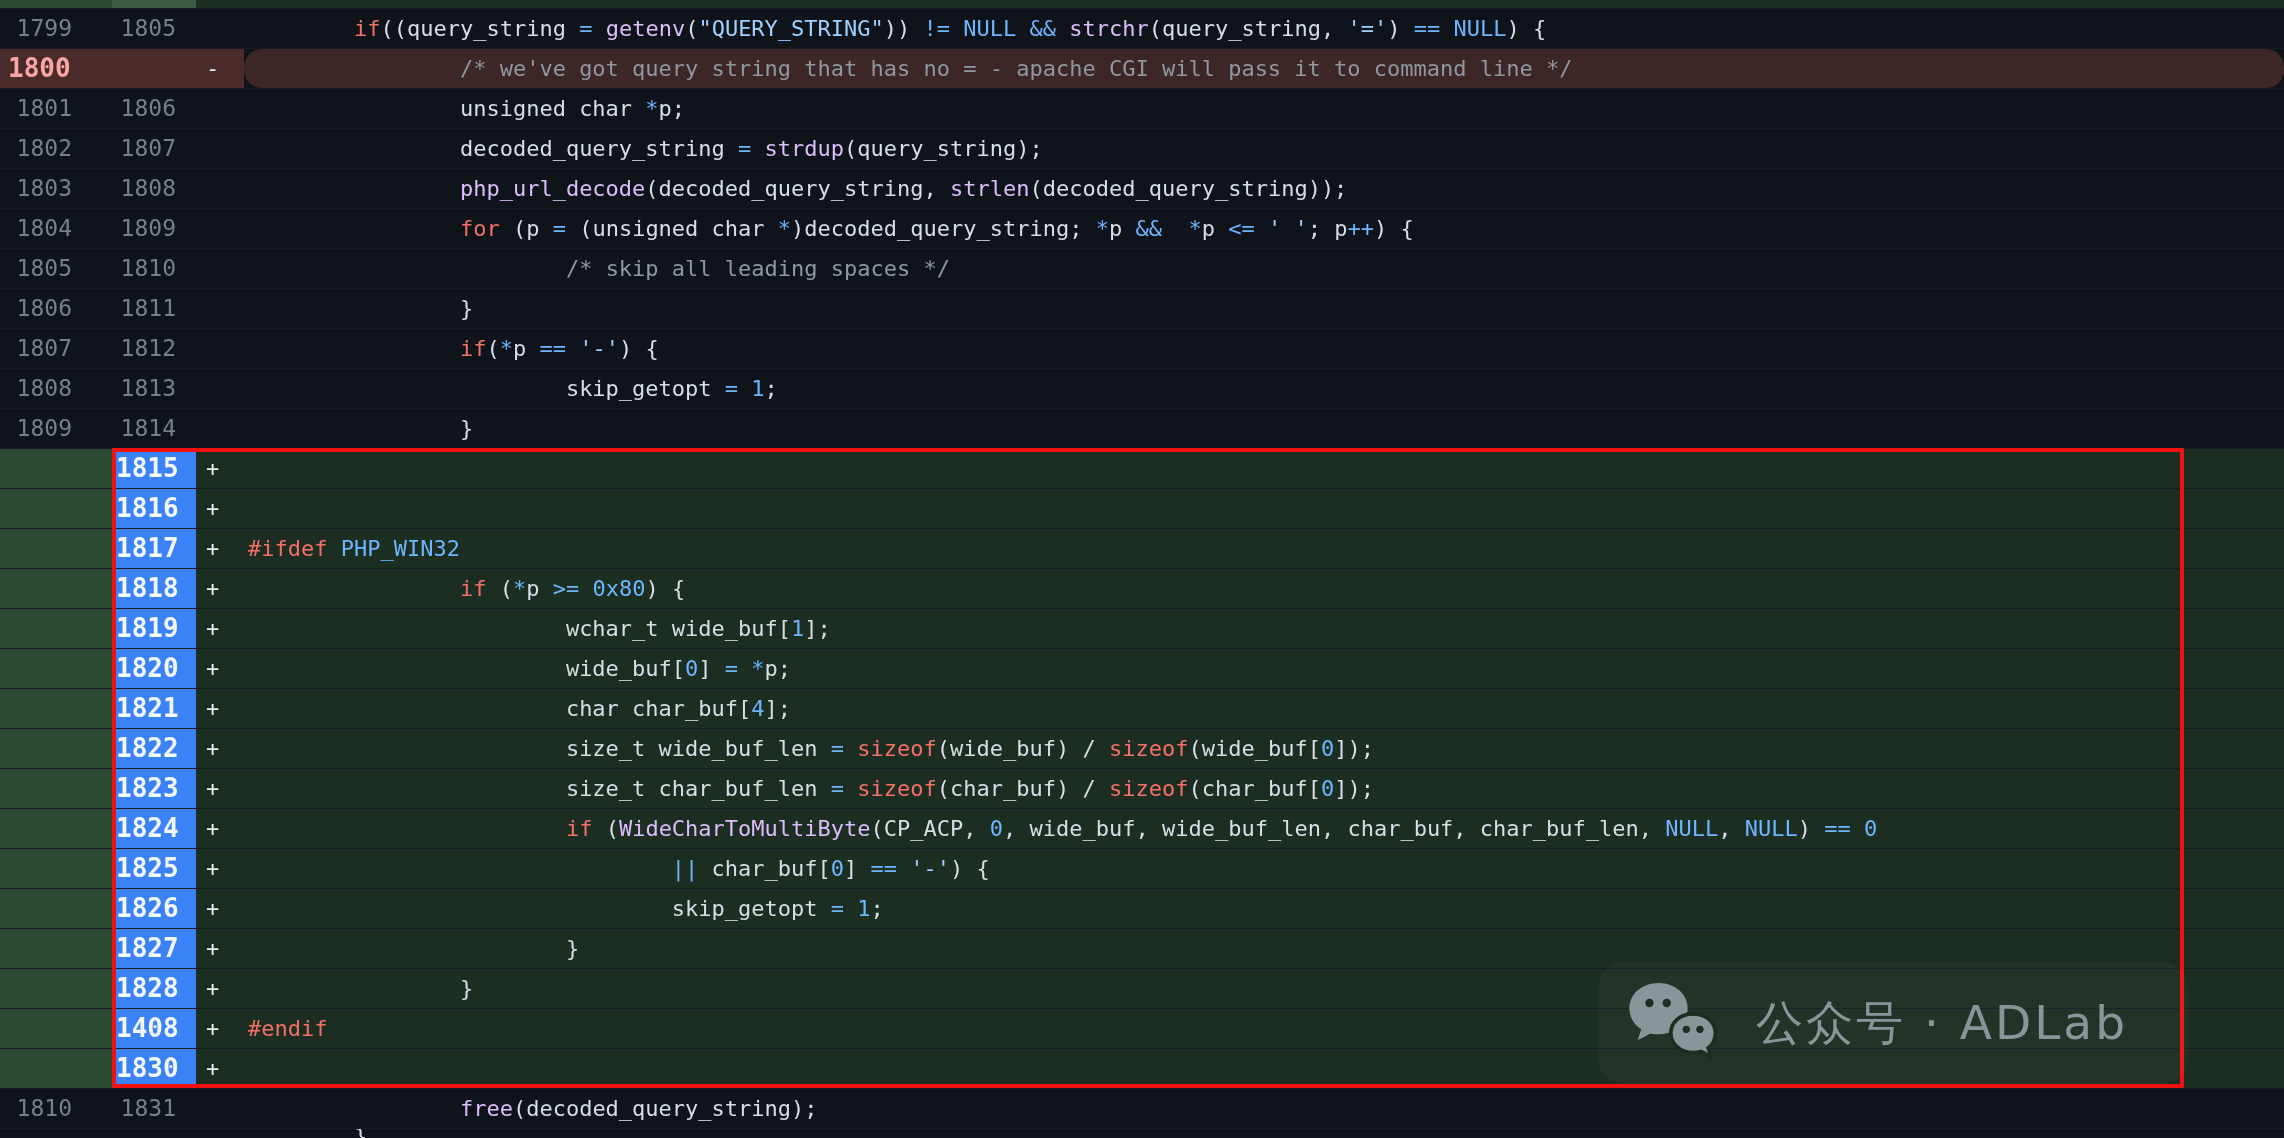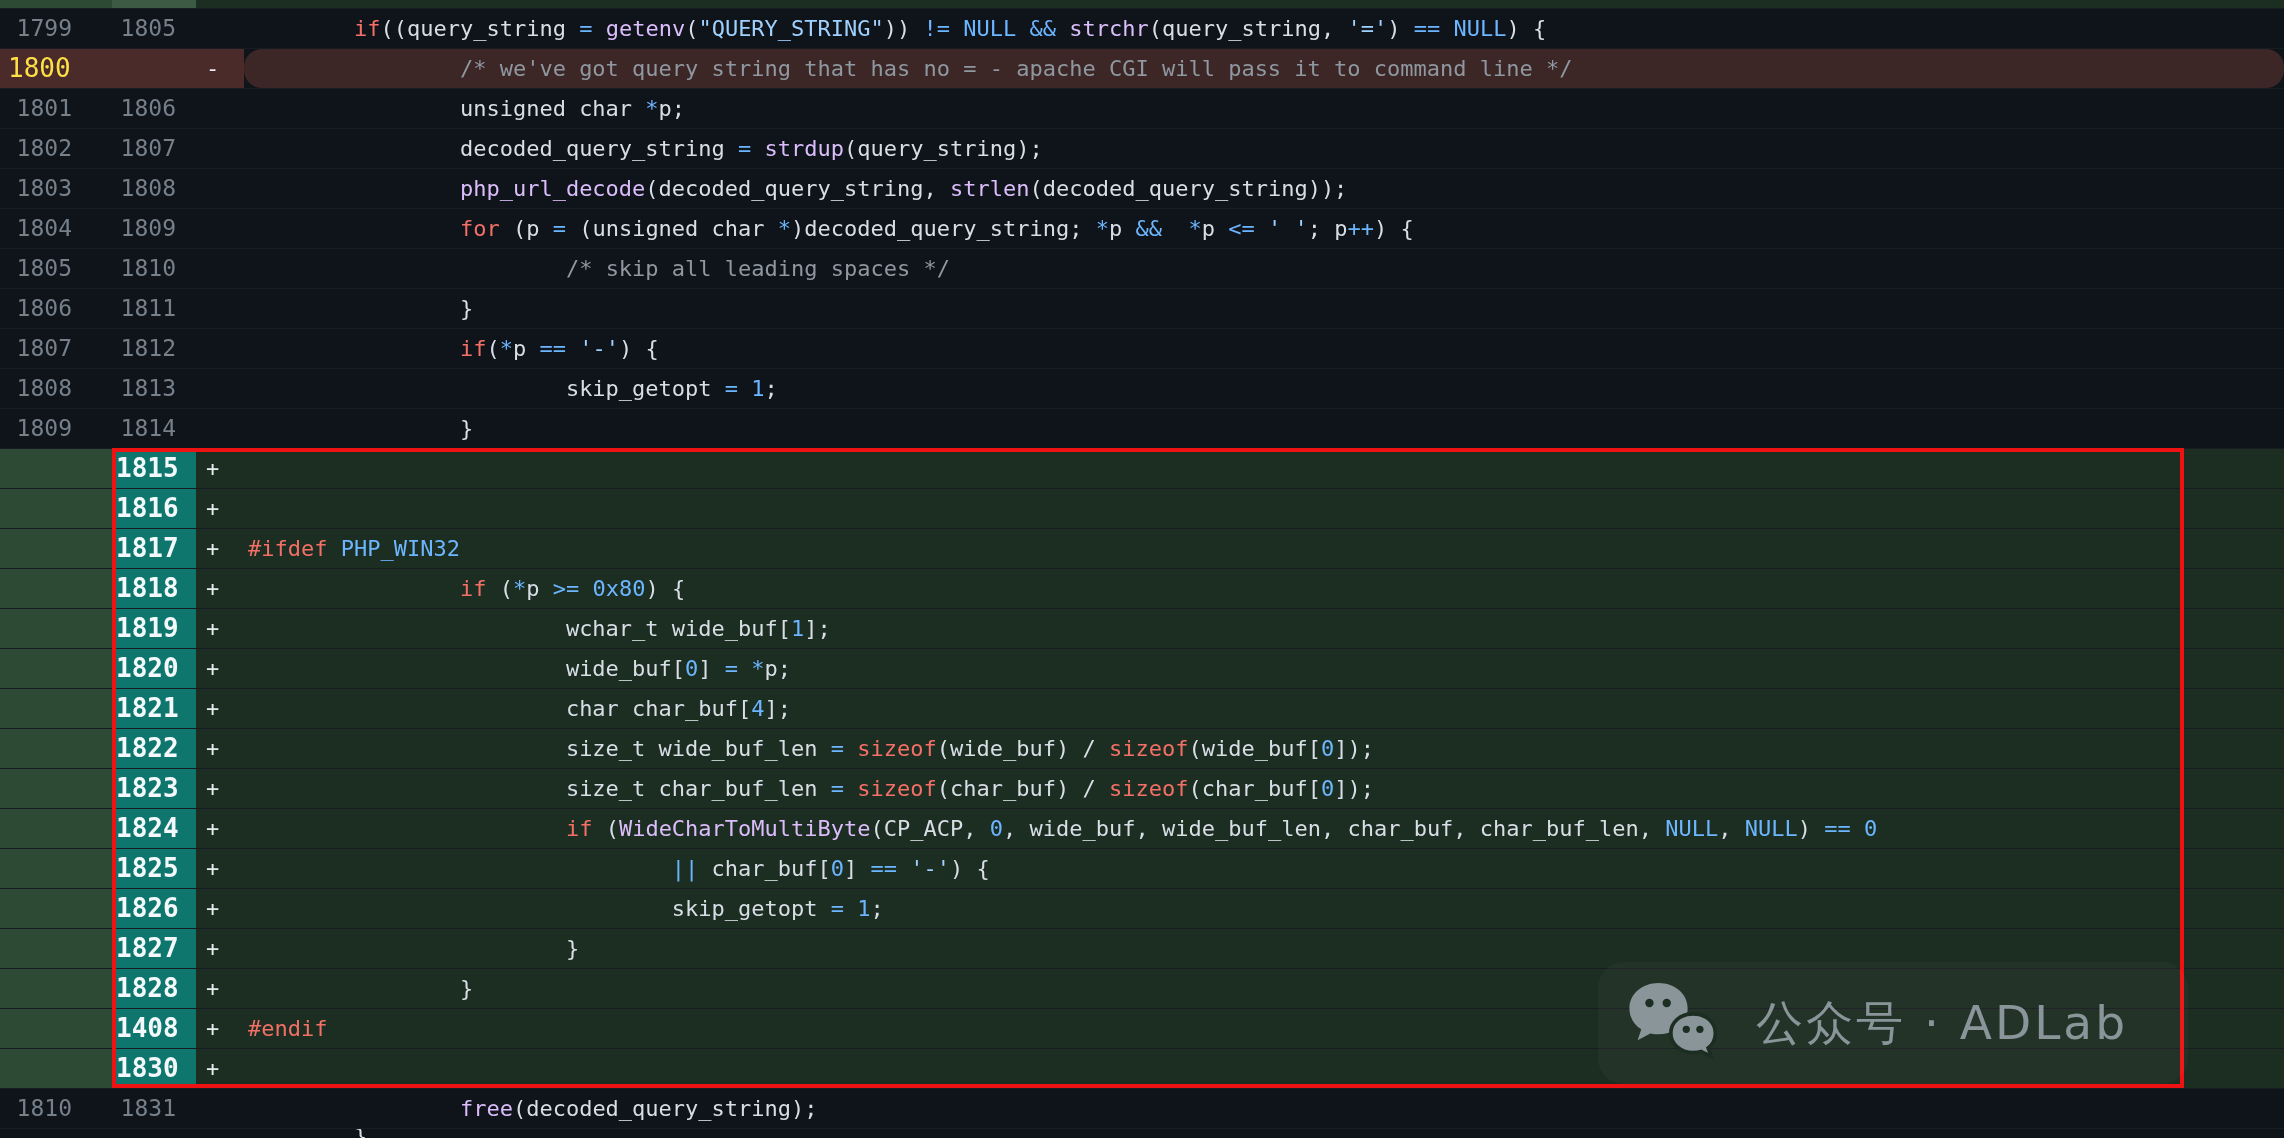--- a/index.html
+++ b/index.html
@@ -25,26 +25,26 @@
 
   
   .row.context{background:#0f141b;}
   .row.context .cell-old,.row.context .cell-new{color:#76808b;font-size:23px;}
   .row.context .cell-marker{color:#d8dee6;}
 
   
   .row.removed .cell-old,.row.removed .cell-new,.row.removed .cell-marker{background:#4a2b29;}
   .row.removed .cell-code{background:#3c2726;border-radius:18px;}
   .row.removed .cell-old,.row.removed .cell-new{
-    color:#fde047;font-weight:normal;font-size:26px;text-align:left;padding-left:8px;padding-right:0;}
+    color:#fca5a5;font-weight:bold;font-size:26px;text-align:left;padding-left:8px;padding-right:0;}
   .row.removed .cell-marker{color:#e8eef3;}
 
   
   .row.added .cell-old{background:#2d4a34;}
-  .row.added .cell-new{background:#0f766e;color:#f4f8fb;font-weight:bold;font-size:26px;
+  .row.added .cell-new{background:#3b82f6;color:#f4f8fb;font-weight:bold;font-size:26px;
     text-align:left;padding-left:4px;padding-right:0;}
   .row.added .cell-marker,.row.added .cell-code{background:#1c2d22;}
   .row.added .cell-marker{color:#e8eef3;}
 
   .row.strip .cell-old{background:#2d4a34;}
   .row.strip .cell-new{background:#3d5a44;}
   .row.strip .cell-marker,.row.strip .cell-code{background:#1c2d22;}
 
   
   .tk-pln{color:#d8dee6;}

